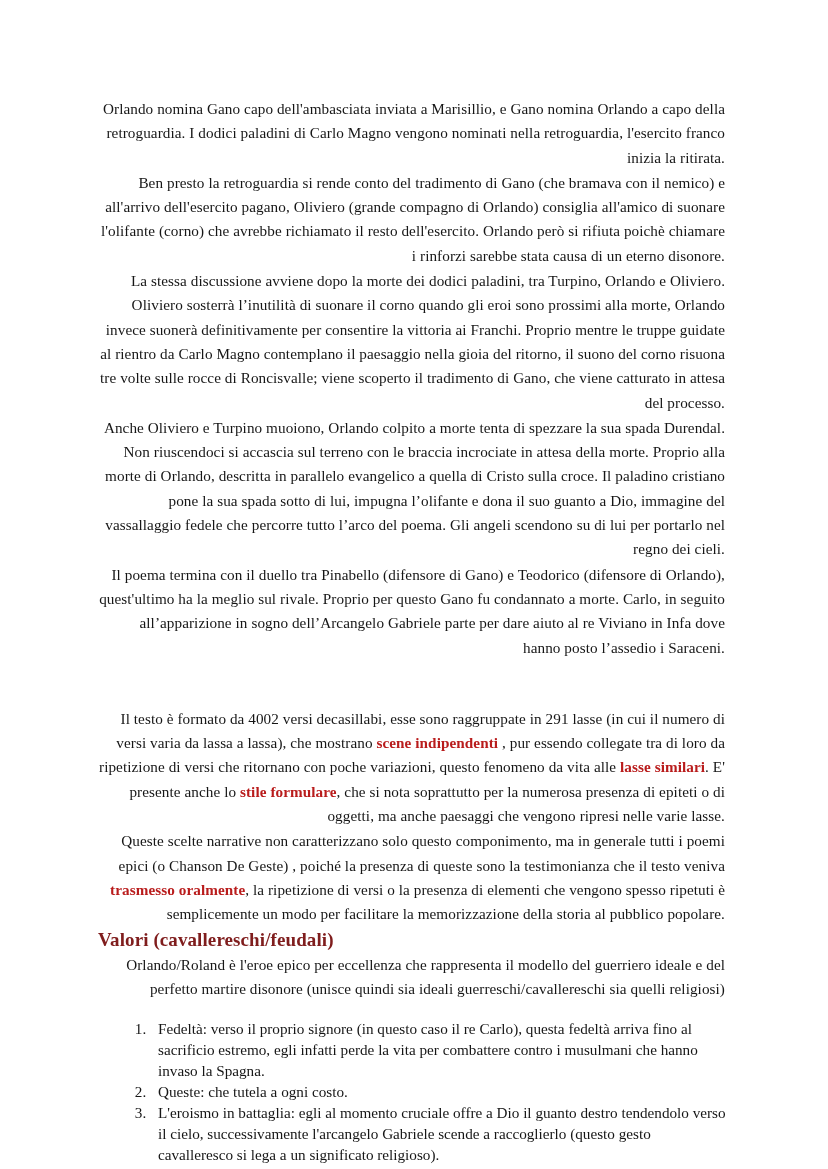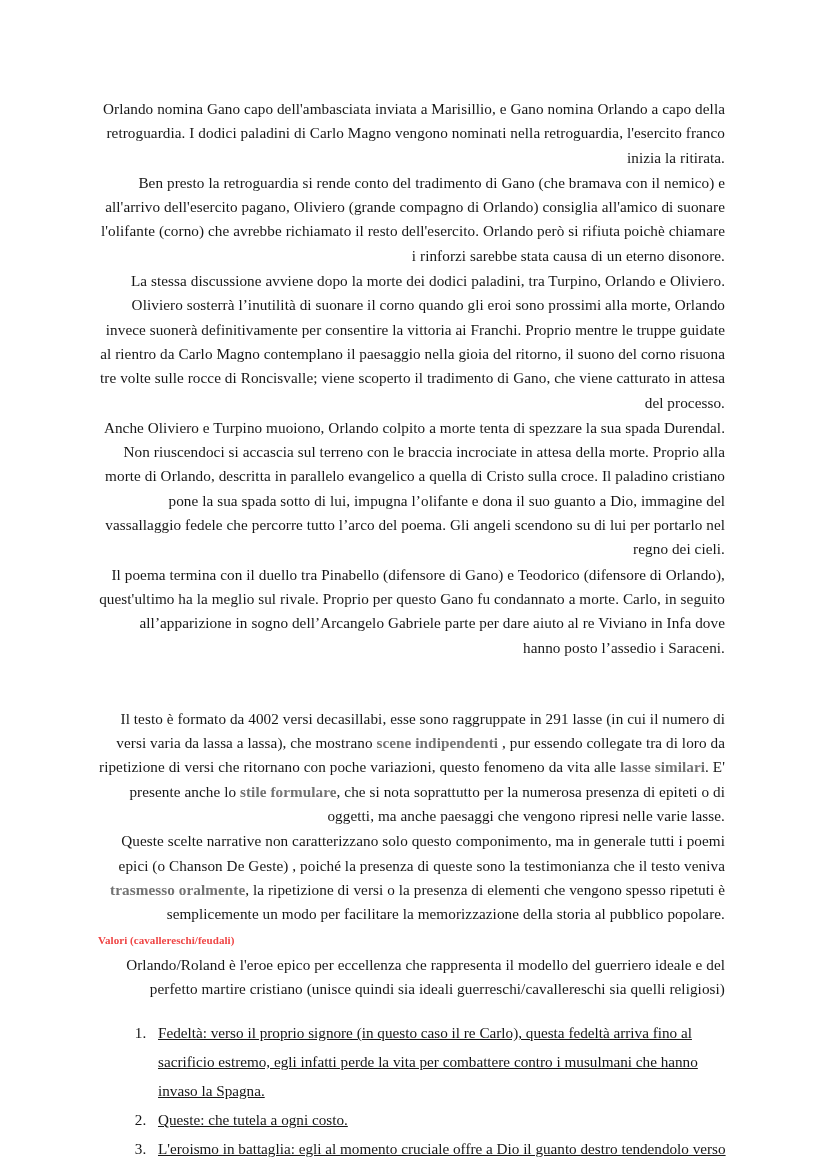--- a/index.html
+++ b/index.html
@@ -41,43 +41,42 @@
   h2.heading-purple {
     margin: 0;
     font-size: 15.8px;
     line-height: 24px;
     font-weight: bold;
     color: #6A35C4;
     letter-spacing: 0.005em;
   }
   h3.heading-purple-sm {
     margin: 0;
-    font-size: 11px;
+    font-size: 19px;
     line-height: 24.3px;
     font-weight: bold;
-    color: #ef4444;
+    color: #7f1d1d;
     letter-spacing: 0.005em;
   }
   strong.inline-bold {
     font-weight: bold;
-    color: #737373;
+    color: #b91c1c;
   }
   ol.numbered-list {
     margin: 0;
     padding: 0 0 0 52px;
     list-style-type: decimal;
     list-style-position: outside;
   }
   ol.numbered-list > li {
     font-size: 15.2px;
-    line-height: 29px;
+    line-height: 21px;
     color: #161616;
     padding-left: 8px;
     margin: 0;
-    text-decoration: underline;
   }
   ol.numbered-list > li::marker {
     font-size: 15.2px;
   }
 </style>
 </head>
 <body>
 
 <div class="page">
   <div class="doc-body">
@@ -96,21 +95,21 @@
 
 
     <div class="spacer-sm"></div>
 
     <p class="para"><span>Il testo è formato da 4002 versi decasillabi, esse sono raggruppate in 291 lasse (in cui il numero di versi varia da lassa a lassa), che mostrano </span><strong class="inline-bold">scene indipendenti</strong><span> , pur essendo collegate tra di loro da ripetizione di versi che ritornano con poche variazioni, questo fenomeno da vita alle </span><strong class="inline-bold">lasse similari</strong><span>. E' presente anche lo </span><strong class="inline-bold">stile formulare</strong><span>, che si nota soprattutto per la numerosa presenza di epiteti o di oggetti, ma anche paesaggi che vengono ripresi nelle varie lasse.</span></p>
 
     <p class="para"><span>Queste scelte narrative non caratterizzano solo questo componimento, ma in generale tutti i poemi epici (o Chanson De Geste) , poiché la presenza di queste sono la testimonianza che il testo veniva </span><strong class="inline-bold">trasmesso oralmente</strong><span>, la ripetizione di versi o la presenza di elementi che vengono spesso ripetuti è semplicemente un modo per facilitare la memorizzazione della storia al pubblico popolare.</span></p>
 
     <h3 class="heading-purple-sm">Valori (cavallereschi/feudali)</h3>
 
-    <p class="para">Orlando/Roland è l'eroe epico per eccellenza che rappresenta il modello del guerriero ideale e del perfetto martire cristiano (unisce quindi sia ideali guerreschi/cavallereschi sia quelli religiosi)</p>
+    <p class="para">Orlando/Roland è l'eroe epico per eccellenza che rappresenta il modello del guerriero ideale e del perfetto martire disonore (unisce quindi sia ideali guerreschi/cavallereschi sia quelli religiosi)</p>
 
     <div class="spacer-list"></div>
 
     <ol class="numbered-list">
       <li>Fedeltà: verso il proprio signore (in questo caso il re Carlo), questa fedeltà arriva fino al sacrificio estremo, egli infatti perde la vita per combattere contro i musulmani che hanno invaso la Spagna.</li>
       <li>Queste: che tutela a ogni costo.</li>
       <li>L'eroismo in battaglia: egli al momento cruciale offre a Dio il guanto destro tendendolo verso il cielo, successivamente l'arcangelo Gabriele scende a raccoglierlo (questo gesto cavalleresco si lega a un significato religioso).</li>
     </ol>
 
   </div>

